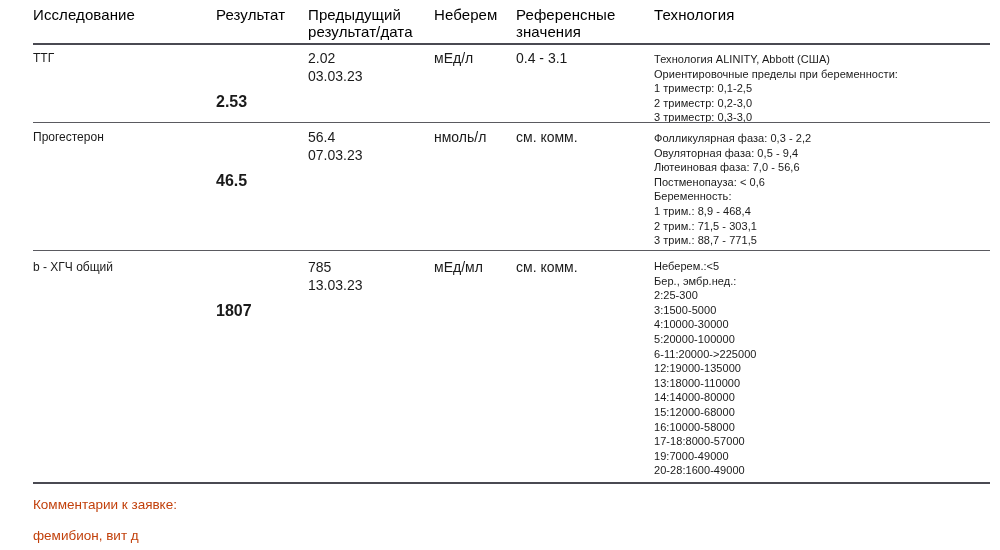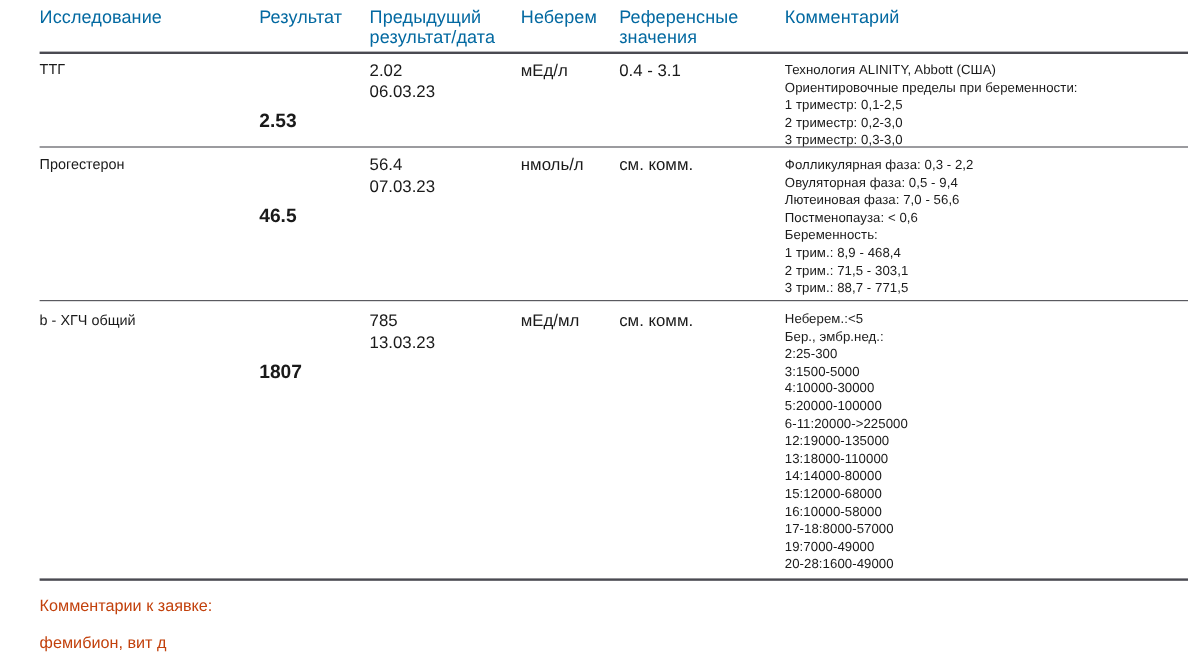--- a/index.html
+++ b/index.html
@@ -34,21 +34,21 @@
   
   .table-header {
     position: absolute;
     left: 0; top: 6px;
     width: 1000px;
     height: 34px;
   }
   .hdr-cell {
     font-size: 15px;
     line-height: 17px;
-    color: #0369a1;
+    color: #000000;
     white-space: pre-line;
     letter-spacing: 0.1px;
   }
 
   
   .rule {
     position: absolute;
     left: 33px;
     width: 957px;
     height: 0;
@@ -89,31 +89,31 @@
 <div class="sheet">
 
   <div class="table-header">
     <div class="hdr-cell col-study">Исследование</div>
     <div class="hdr-cell col-result">Результат</div>
     <div class="hdr-cell col-prev">Предыдущий
 результат/дата</div>
     <div class="hdr-cell col-units">Неберем</div>
     <div class="hdr-cell col-ref">Референсные
 значения</div>
-    <div class="hdr-cell col-comment">Комментарий</div>
+    <div class="hdr-cell col-comment">Технология</div>
   </div>
 
   <div class="rule" style="top:43px;"></div>
 
   <div class="row" style="top:49px;">
     <div class="cell name col-study">ТТГ</div>
     <div class="cell value col-result">2.53</div>
     <div class="col-prev">
       <div class="cell">2.02</div>
-      <div class="cell">06.03.23</div>
+      <div class="cell">03.03.23</div>
     </div>
     <div class="cell col-units">мЕд/л</div>
     <div class="cell col-ref">0.4 - 3.1</div>
     <div class="cell comment col-comment" style="top:3px;">Технология ALINITY, Abbott (США)
 Ориентировочные пределы при беременности:
 1 триместр: 0,1-2,5
 2 триместр: 0,2-3,0
 3 триместр: 0,3-3,0</div>
   </div>
 

